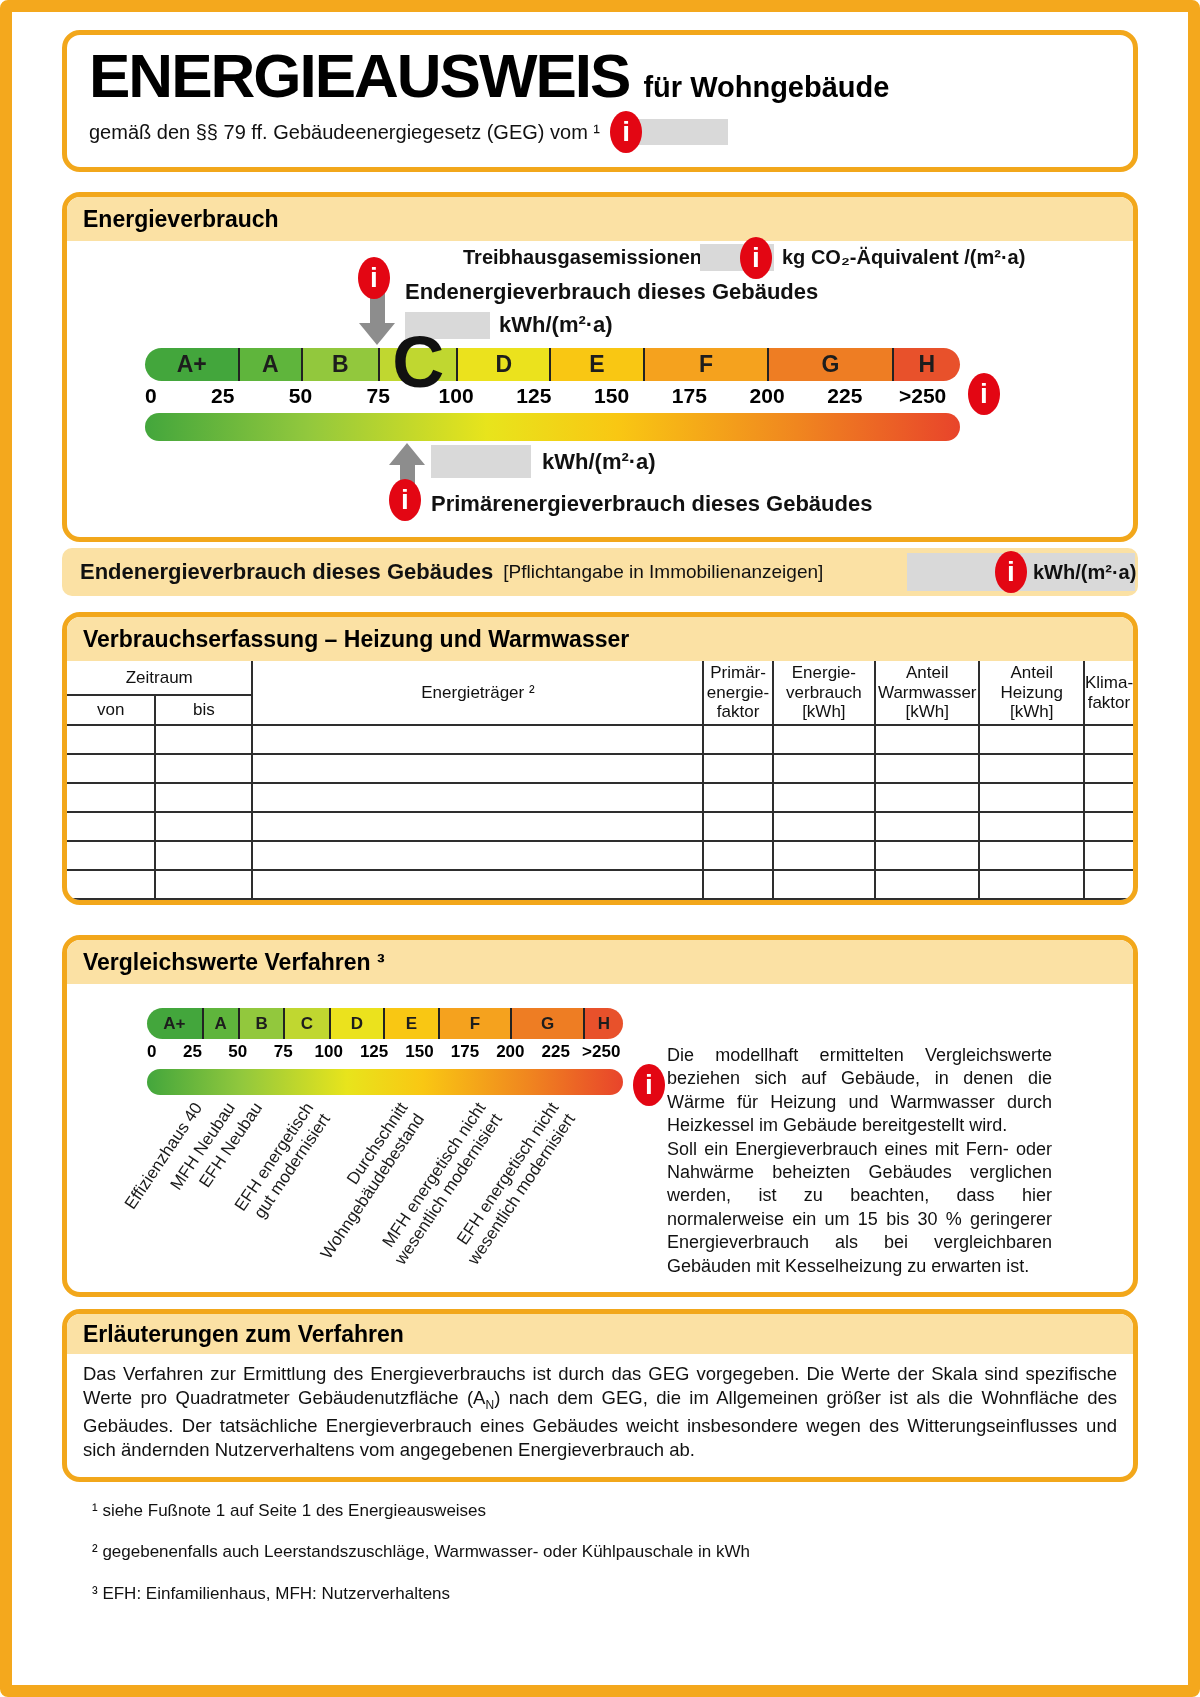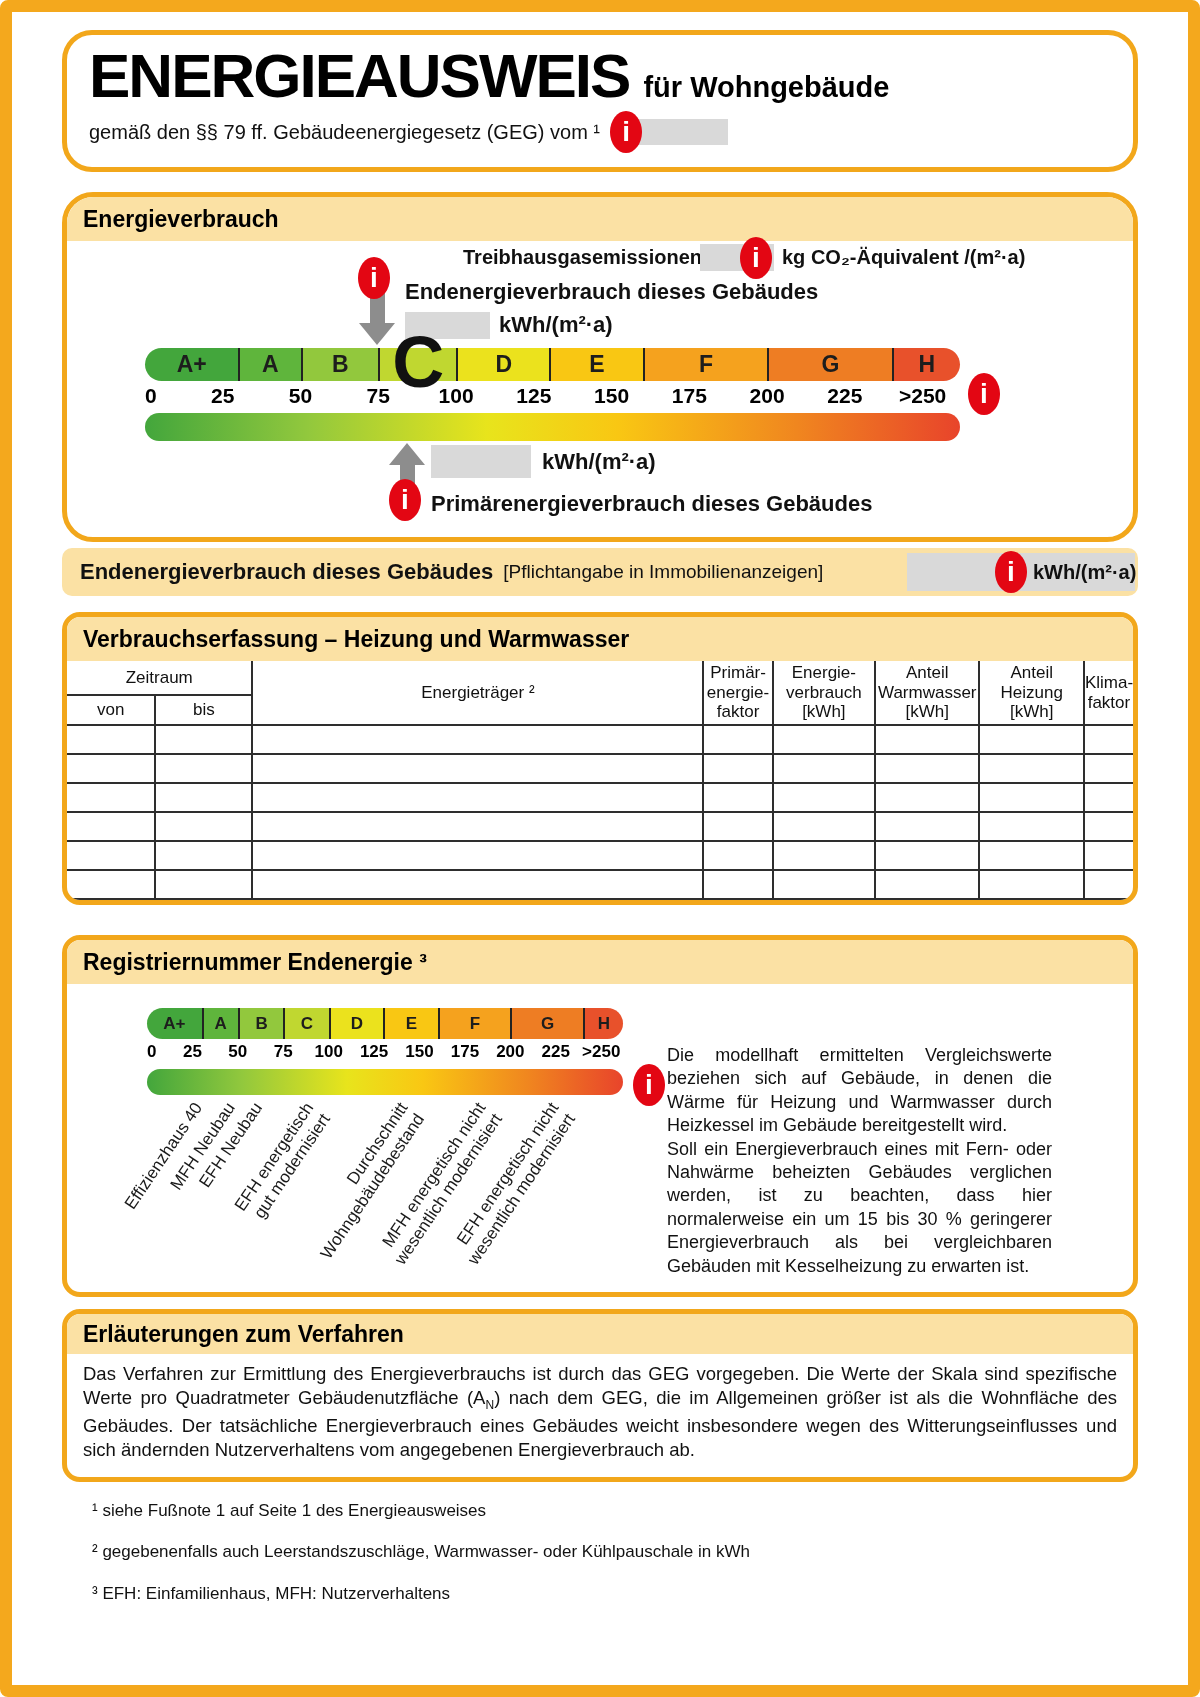--- a/index.html
+++ b/index.html
@@ -17,39 +17,39 @@
   .ph{background:#D9D9D9;display:inline-block;}
   .ii{display:inline-block;width:32px;height:42px;background:#E30613;border-radius:50%;
     color:#fff;text-align:center;flex:none;position:relative;z-index:3;}
   .ii::after{content:"i";font-weight:bold;font-size:28px;line-height:42px;}
   .arrow{position:absolute;width:36px;z-index:1;}
   .arrow .stem{width:15px;height:30px;background:#8D8D8D;margin:0 auto;}
   .arrow .head{width:0;height:0;border-left:18px solid transparent;border-right:18px solid transparent;}
   .arrow.down .head{border-top:22px solid #8D8D8D;}
   .arrow.up .head{border-bottom:22px solid #8D8D8D;}
   
-  .title-box{border:5px solid #F2A71B;border-radius:30px;margin:18px 50px 0;padding:10px 22px 14px;}
+  .title-box{border:5px solid #F2A71B;border-radius:18px;margin:18px 50px 0;padding:10px 22px 14px;}
   .title-line{display:flex;align-items:baseline;}
   .main-title{font-size:62px;font-weight:bold;letter-spacing:-2px;line-height:1.0;color:#000;}
   .title-suffix{font-size:29px;font-weight:bold;margin-left:14px;color:#000;}
   .subtitle-line{display:flex;align-items:center;margin-top:4px;font-size:20px;}
   .subtitle-line .ii{margin-left:10px;margin-right:-14px;}
   
   .erf-row{display:flex;align-items:center;margin:20px 50px 0;}
   .erf-bar{flex:1;background:#FBE1A4;border-radius:10px;height:46px;display:flex;align-items:center;
     padding:0 10px 0 18px;}
   .erf-title{font-size:24px;font-weight:bold;}
   .erf-reg{font-size:19px;font-weight:bold;margin-left:auto;}
   .erf-bar .ii{margin-left:10px;margin-right:-16px;}
   .erf-ph{width:165px;height:30px;}
   .page-badge{width:42px;height:42px;border:4px solid #F2A71B;border-radius:50%;background:#fff;
     margin-left:16px;display:flex;align-items:center;justify-content:center;
     font-size:24px;font-weight:bold;flex:none;}
   
-  .energy-box{margin-top:20px;border-radius:31px;}
+  .energy-box{margin-top:20px;}
   .energy-content{position:relative;height:296px;}
   .pos{position:absolute;}
   .lbl-b20{font-size:20px;font-weight:bold;}
   .lbl-b22{font-size:22px;font-weight:bold;}
   
   .scale{position:absolute;}
   .band{position:relative;border-radius:17px;}
   .scale-lg .band{height:33px;}
   .scale-sm .band{height:31px;}
   .seg{position:absolute;top:0;bottom:0;display:flex;align-items:center;justify-content:center;}
@@ -311,21 +311,21 @@
             <td></td>
             <td></td>
             <td></td>
             <td class="last"></td>
           </tr>
         </tbody>
     </table>
   </div>
 
   <div class="box cmp-box">
-    <div class="box-header">Registriernummer Endenergie ³</div>
+    <div class="box-header">Vergleichswerte Verfahren ³</div>
     <div class="cmp-content">
       <div class="scale scale-sm" style="left:80px;top:24px;width:476px;">
         <div class="band">
             <div class="seg" style="left: 0%; width: 11.4504%; background: rgb(67, 166, 60);">
               <span>A+</span>
             </div>
             <div class="seg" style="left: 11.4504%; width: 7.63359%; background: rgb(95, 181, 60); border-left: 2px solid rgb(34, 34, 34);">
               <span>A</span>
             </div>
             <div class="seg" style="left: 19.084%; width: 9.54198%; background: rgb(146, 200, 61); border-left: 2px solid rgb(34, 34, 34);">

